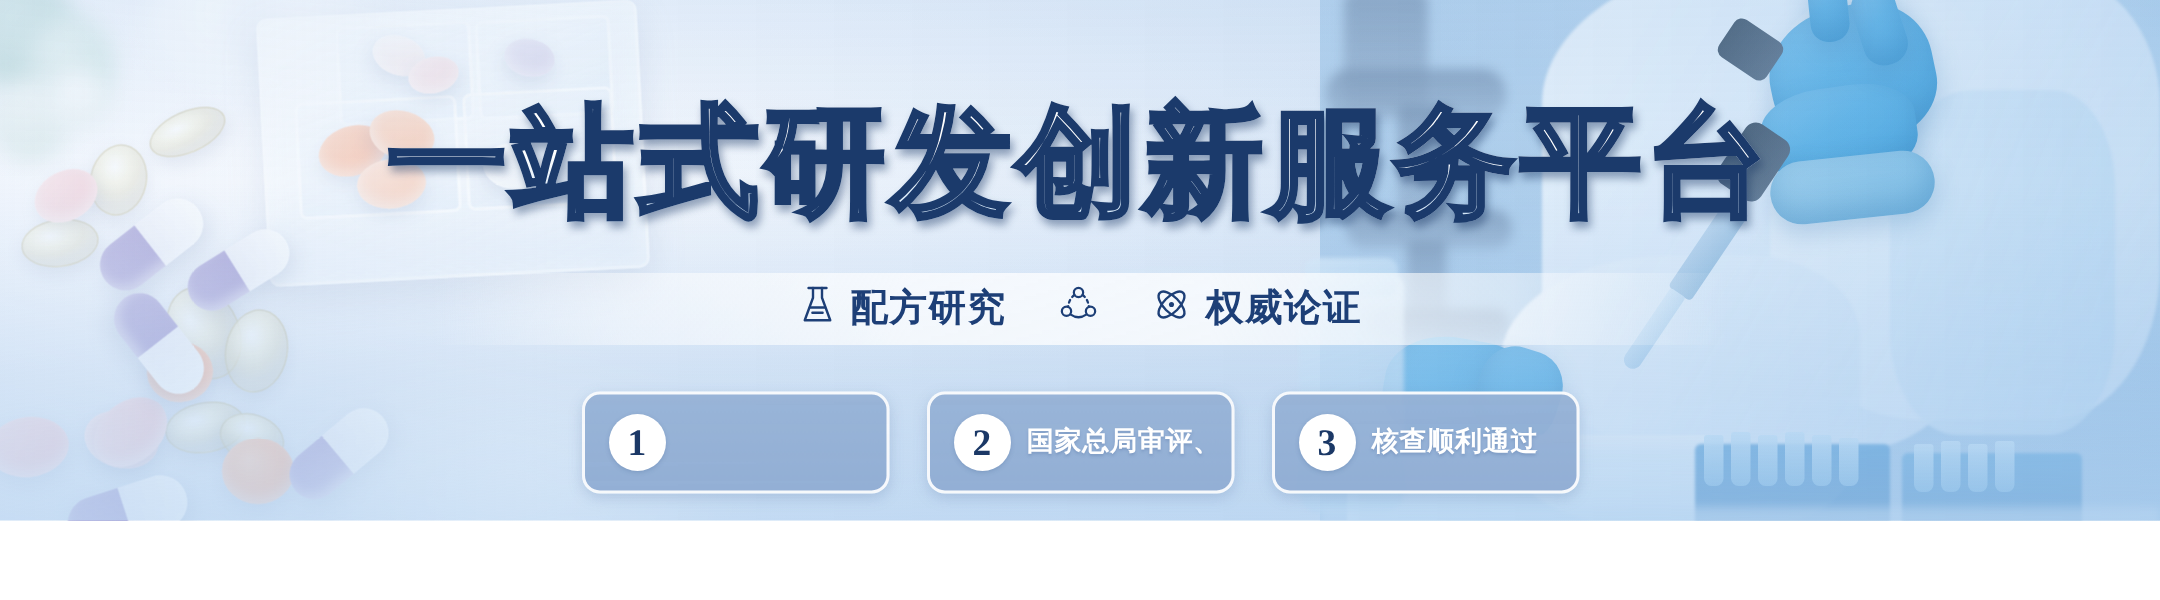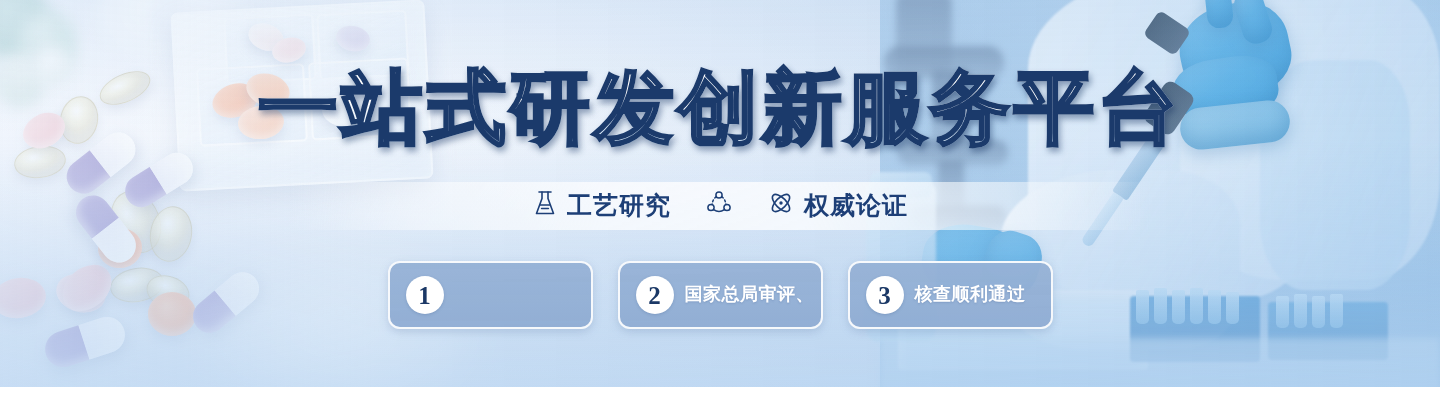--- a/index.html
+++ b/index.html
@@ -4,21 +4,21 @@
 <title>一站式研发创新服务平台</title>
 <style>
   html, body {
     margin: 0;
     padding: 0;
     background: #ffffff;
   }
   .banner {
     position: relative;
     width: 1440px;
-    height: 387px;
+    height: 347px;
     overflow: hidden;
     font-family: "Liberation Serif", "DejaVu Serif", serif;
     background: #e3edf8;
     user-select: none;
   }
 
   
   .bg-layer { position: absolute; inset: 0; }
 
   
@@ -366,21 +366,21 @@
 
       <div class="sub-item">
         <span class="icon">
           <svg width="26" height="28" viewBox="0 0 26 28" fill="none" stroke="#1d3f77" stroke-width="1.6" stroke-linecap="round" stroke-linejoin="round">
             <path d="M7 3 H19"></path>
             <path d="M10 3 V9.5 L4.5 24.5 H21.5 L16 9.5 V3"></path>
             <path d="M8.3 16 H17.7"></path>
             <path d="M9.6 19.5 H16.4"></path>
           </svg>
         </span>
-        <span>工艺研究</span>
+        <span>配方研究</span>
       </div>
 
       <div class="sub-item">
         <span class="icon">
           <svg width="28" height="28" viewBox="0 0 28 28" fill="none" stroke="#1d3f77" stroke-width="1.5" stroke-linecap="round">
             <circle cx="14" cy="6" r="3.1"></circle>
             <circle cx="6" cy="18.5" r="3.1"></circle>
             <circle cx="22" cy="18.5" r="3.1"></circle>
             <path d="M11.3 7.6 Q7.6 10.4 7.1 15.5" stroke-dasharray="2 2.4"></path>
             <path d="M16.7 7.6 Q20.4 10.4 20.9 15.5" stroke-dasharray="2 2.4"></path>

